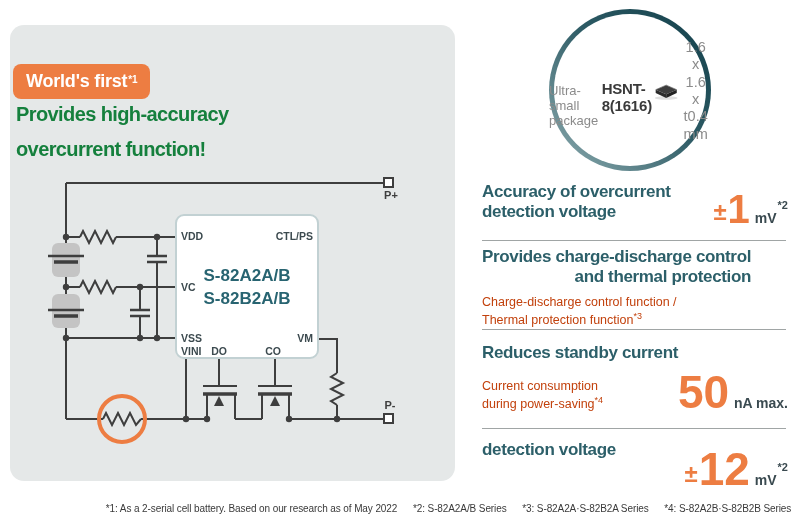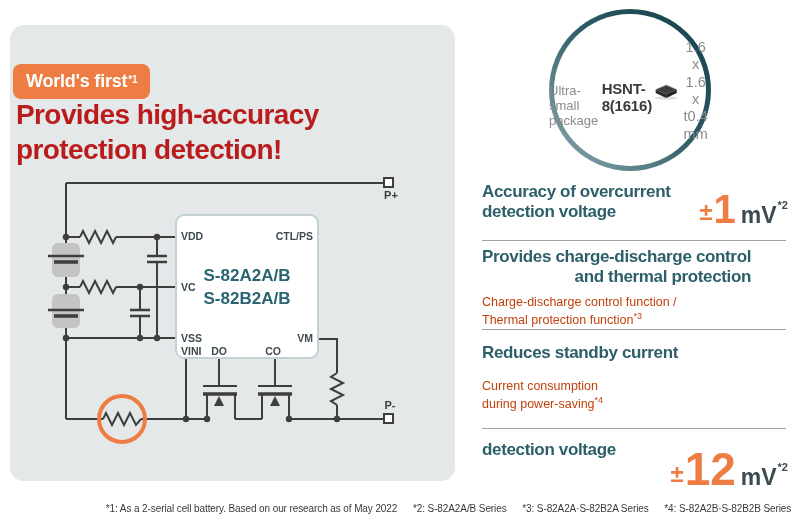--- a/index.html
+++ b/index.html
@@ -8,21 +8,21 @@
 
   
   .panel{position:absolute;left:10px;top:25px;width:445px;height:456px;
          background:#E5E8E8;border-radius:14px;}
 
   .badge{position:absolute;left:13px;top:64px;height:35px;background:#ED7D42;border-radius:8px;
          color:#fff;font-weight:bold;font-size:18px;display:flex;align-items:center;
          padding:0 13px;letter-spacing:-0.2px;}
   .badge sup{font-size:10px;position:relative;top:-2px;margin-left:1px;}
 
-  .headline{position:absolute;left:16px;top:97px;color:#b91c1c;font-size:28px;font-weight:bold;
+  .headline{position:absolute;left:16px;top:97px;color:#15803d;font-size:20px;font-weight:bold;
             line-height:35px;letter-spacing:-0.6px;}
 
   
   .circuit-svg{position:absolute;left:0;top:0;width:800px;height:526px;}
   .wire{stroke:#3E3E3E;stroke-width:2;fill:none;}
   .wire-thick{stroke:#3E3E3E;stroke-width:3.5;fill:none;}
   .plate{stroke:#3E3E3E;stroke-width:2.5;fill:none;}
   .dot{fill:#3E3E3E;}
   .pinlabel{font-family:"Liberation Sans",sans-serif;font-size:10.5px;font-weight:bold;fill:#3C4A4F;}
   .termlabel{font-family:"Liberation Sans",sans-serif;font-size:11px;font-weight:bold;fill:#3E3E3E;}
@@ -42,21 +42,21 @@
   .features{position:absolute;left:482px;top:0;width:306px;height:526px;}
   .ftitle{position:absolute;left:0;color:#2C5F69;font-size:17px;font-weight:bold;
           line-height:1.18;letter-spacing:-0.35px;}
   .fsub{position:absolute;left:0;color:#c2410c;font-size:12.5px;line-height:1.25;}
   .fsub sup{font-size:9px;}
   .divider{position:absolute;left:0;width:304px;height:0;border-top:1.5px solid #A0A5A5;}
   .fvalue{position:absolute;right:0;display:flex;align-items:baseline;white-space:nowrap;}
   .pm{color:#ED7D42;font-weight:bold;font-size:24px;position:relative;top:-3px;margin-right:1px;}
   .num{color:#ED7D42;font-weight:bold;font-size:40px;line-height:1;}
   .num-big{font-size:46px;}
-  .unit{color:#3A4A50;font-weight:bold;font-size:23px;margin-left:5px;}
+  .unit{color:#3A4A50;font-weight:bold;font-size:14px;margin-left:5px;}
   .vnote{color:#3A4A50;font-size:11px;font-weight:bold;position:relative;top:-14px;margin-left:1px;}
 
   .footnote{position:absolute;left:105px;top:503px;width:695px;text-align:center;
             font-size:10px;color:#3A3A3A;white-space:nowrap;letter-spacing:-0.1px;}
   .footnote span{margin-right:13px;}
   .footnote span:last-child{margin-right:8px;}
 </style>
 </head>
 <body>
 
@@ -64,21 +64,21 @@
 
   <div class="panel"></div>
 
   <div class="badge">
     <span>World's first</span>
       <sup>*1</sup>
   </div>
 
   <div class="headline">
     <div>Provides high-accuracy</div>
-    <div>protection detection!</div>
+    <div>overcurrent function!</div>
   </div>
 
   <svg class="circuit-svg" viewBox="0 0 800 526">
 
     <g>
       <path class="wire" d="M66,183 H384"></path>
       <path class="wire" d="M66,183 V256 M66,262 V310 M66,316 V419"></path>
 
       <path class="wire" d="M66,237 H80"></path>
       <polyline class="wire" points="80,237 83,231 89,243 95,231 101,243 107,231 113,243 116,237"></polyline>
@@ -219,20 +219,24 @@
 
     <div class="divider" style="top:329px;"></div>
 
     <div class="ftitle" style="top:343px;">
       <div>Reduces standby current</div>
     </div>
     <div class="fsub" style="top:379px;">
       <div>Current consumption</div>
       <div><span>during power-saving</span><sup>*4</sup></div>
     </div>
+    <div class="fvalue" style="top:369px;">
+      <span class="num num-big">50</span>
+      <span class="unit">nA max.</span>
+    </div>
 
     <div class="divider" style="top:428px;"></div>
 
     <div class="ftitle" style="top:440px;">
       <div>detection voltage</div>
     </div>
     <div class="fvalue" style="top:446px;">
       <span class="pm">±</span>
       <span class="num num-big">12</span>
       <span class="unit">mV</span>

